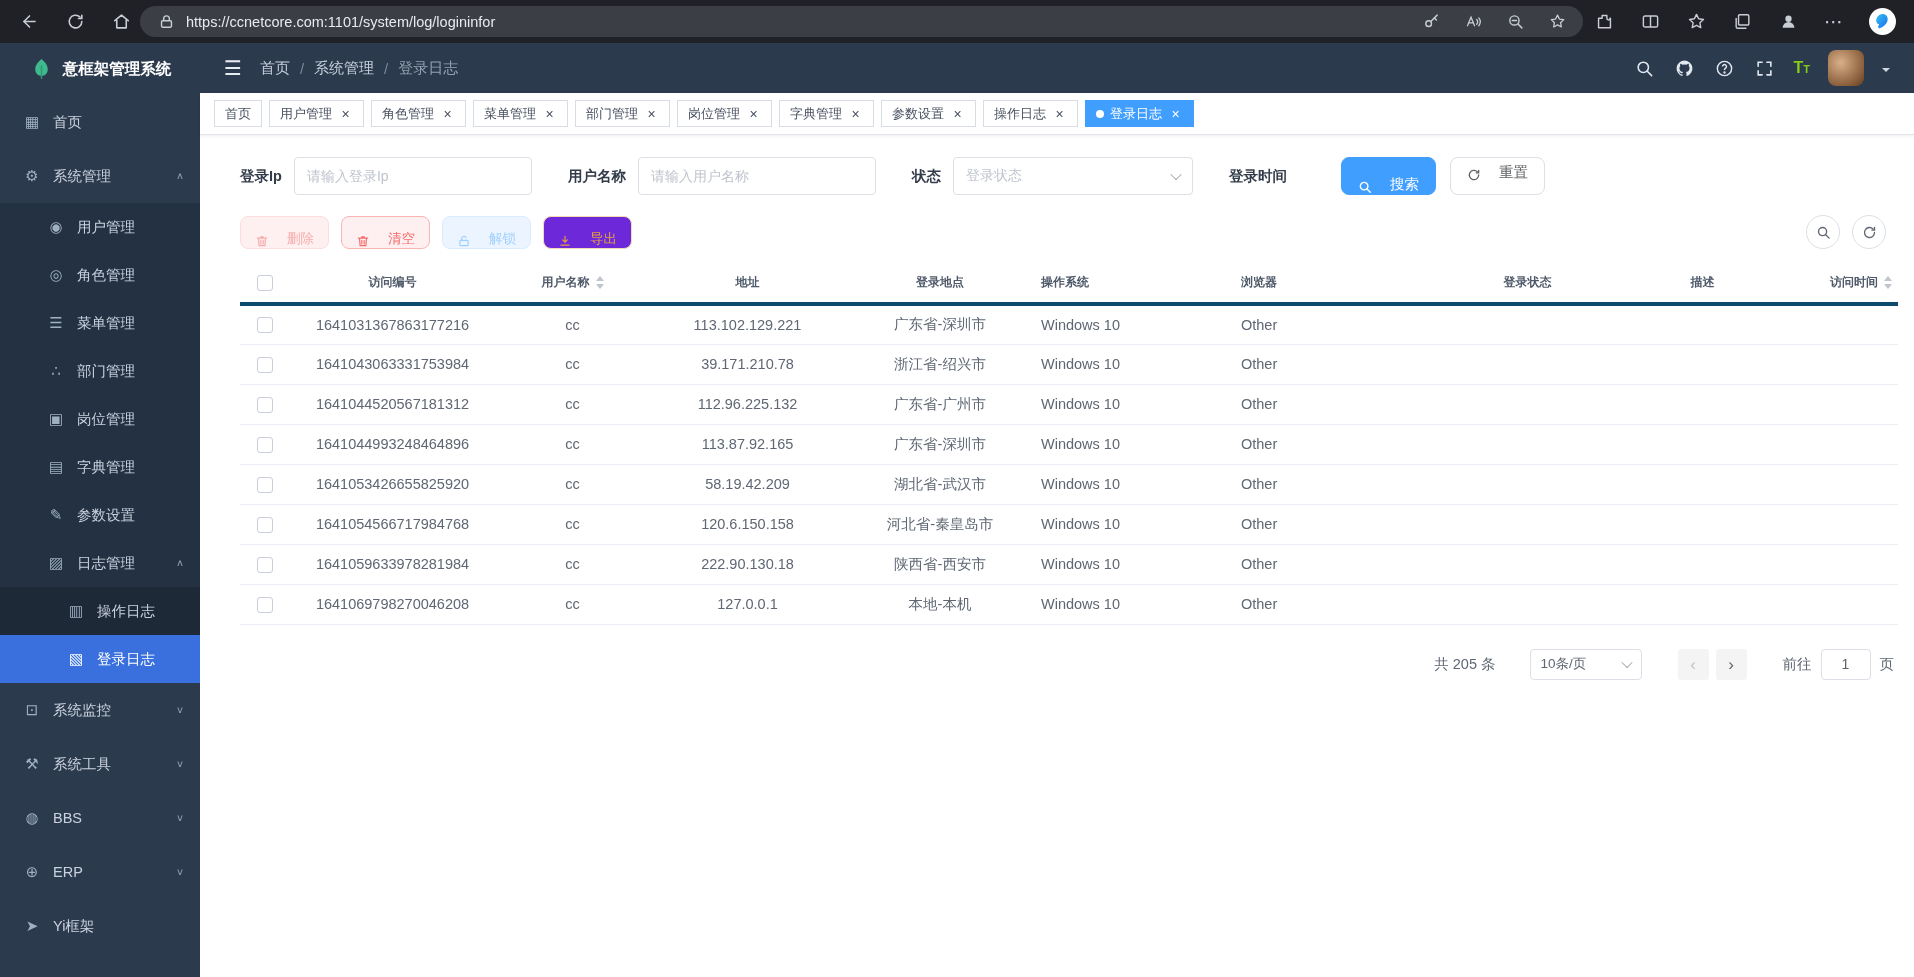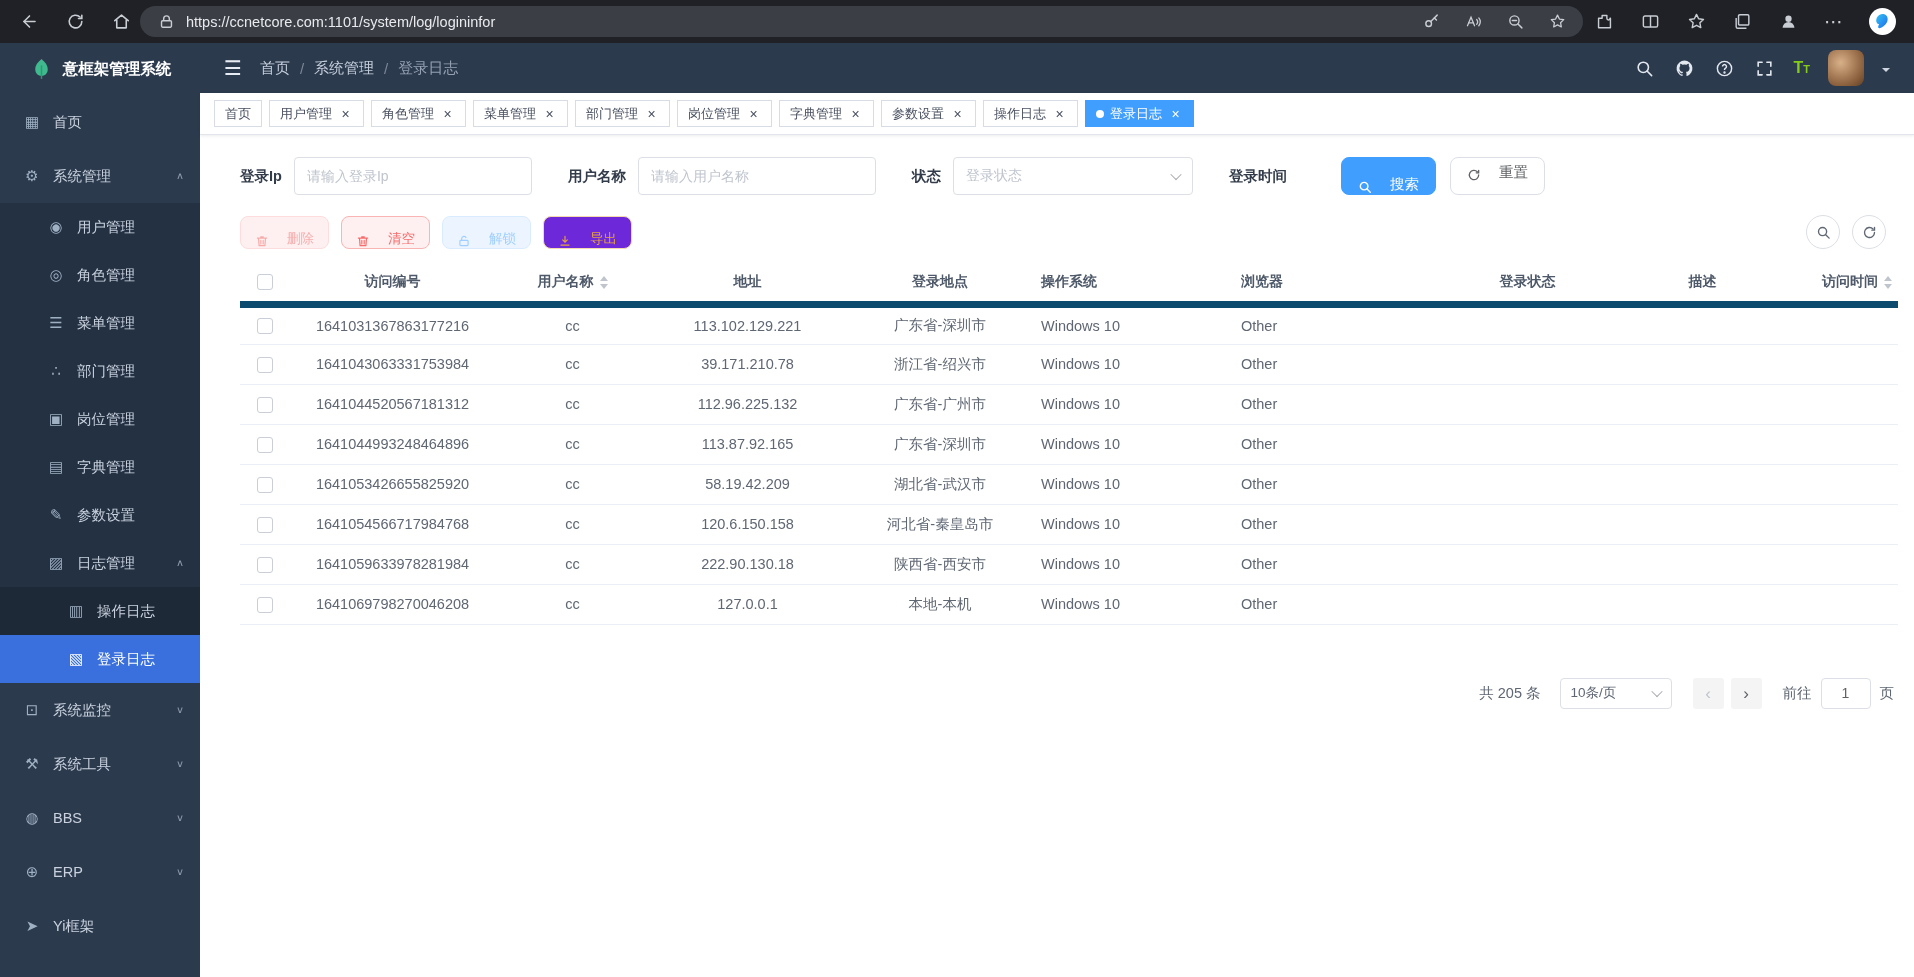--- a/index.html
+++ b/index.html
@@ -91,33 +91,33 @@
 .btn.warning-plain{background:#6d28d9;border-color:#f5dab1;color:var(--warning)}
 
 .toolbar{display:flex;align-items:center;gap:12px;padding-left:26px;margin-bottom:14px}
 .tool-right{margin-left:auto;display:flex;gap:12px;padding-right:14px}
 .circle-btn{width:34px;height:34px;border-radius:50%;border:1px solid #dcdfe6;background:#fff;color:#5f6773;display:inline-flex;align-items:center;justify-content:center;cursor:pointer}
 .circle-btn svg{width:15px;height:15px}
 
 
 .table-wrap{padding:0 14px 0 26px}
 .log-table{width:100%;border-collapse:collapse;table-layout:fixed}
-.log-table th{height:41px;font-size:14px;font-weight:bold;color:#4e5969;border-bottom:7px solid #0c4a6e;text-align:center;white-space:nowrap;padding:0 6px}
+.log-table th{height:41px;font-size:12px;font-weight:bold;color:#4e5969;border-bottom:4px solid #0c4a6e;text-align:center;white-space:nowrap;padding:0 6px}
 .log-table td{height:40px;font-size:14.5px;color:#5f6773;border-bottom:1px solid #ebeef5;text-align:center;white-space:nowrap;overflow:hidden;padding:0 6px}
 .log-table th.i-4,.log-table th.i-5,.log-table td.c-os,.log-table td.c-browser{text-align:left}
 .log-table th.i-8,.log-table td.c-time{text-align:right}
 .checkbox{display:inline-block;width:16px;height:16px;border:1px solid #c9ced8;border-radius:3px;background:#fff;cursor:pointer;vertical-align:middle}
 .sort{display:none;flex-direction:column;margin-left:6px;vertical-align:middle;cursor:pointer}
 .sort i{width:0;height:0;display:block;border-left:4.5px solid transparent;border-right:4.5px solid transparent}
 .sort .up{border-bottom:5px solid #c0c4cc;margin-bottom:2px}
 .sort .down{border-top:5px solid #c0c4cc;margin-top:1px}
 th.i-1 .sort,th.i-8 .sort{display:inline-flex}
 
 
-.pagination{display:flex;align-items:center;justify-content:flex-end;margin-top:53px;padding-right:6px;gap:9px}
+.pagination{display:flex;align-items:center;justify-content:flex-end;margin-top:24px;padding-right:6px;gap:24px}
 .total-text{font-size:14.5px;color:#5f6773;margin-right:10px;white-space:nowrap}
 .size-select{width:112px;height:31px;border:1px solid #dcdfe6;border-radius:4px;padding:0 10px;display:flex;align-items:center;justify-content:space-between;color:#5f6773;font-size:13.5px;cursor:pointer;margin-right:12px;background:#fff}
 .pager{display:flex;align-items:center;gap:7px}
 .pg{min-width:31px;height:31px;padding:0 5px;border:none;border-radius:3px;background:#f4f4f5;color:#606266;font-size:14px;cursor:pointer;font-family:inherit}
 .pg.prev,.pg.next{font-size:17px;line-height:1}
 .pg.prev.disabled{color:#c0c4cc;cursor:default}
 .goto{display:flex;align-items:center;gap:9px;margin-left:12px;font-size:14.5px;color:#5f6773;white-space:nowrap}
 .goto input{width:50px;height:31px;border:1px solid #dcdfe6;border-radius:4px;text-align:center;font-size:14px;color:#606266;outline:none;font-family:inherit}
 </style>
 </head>

